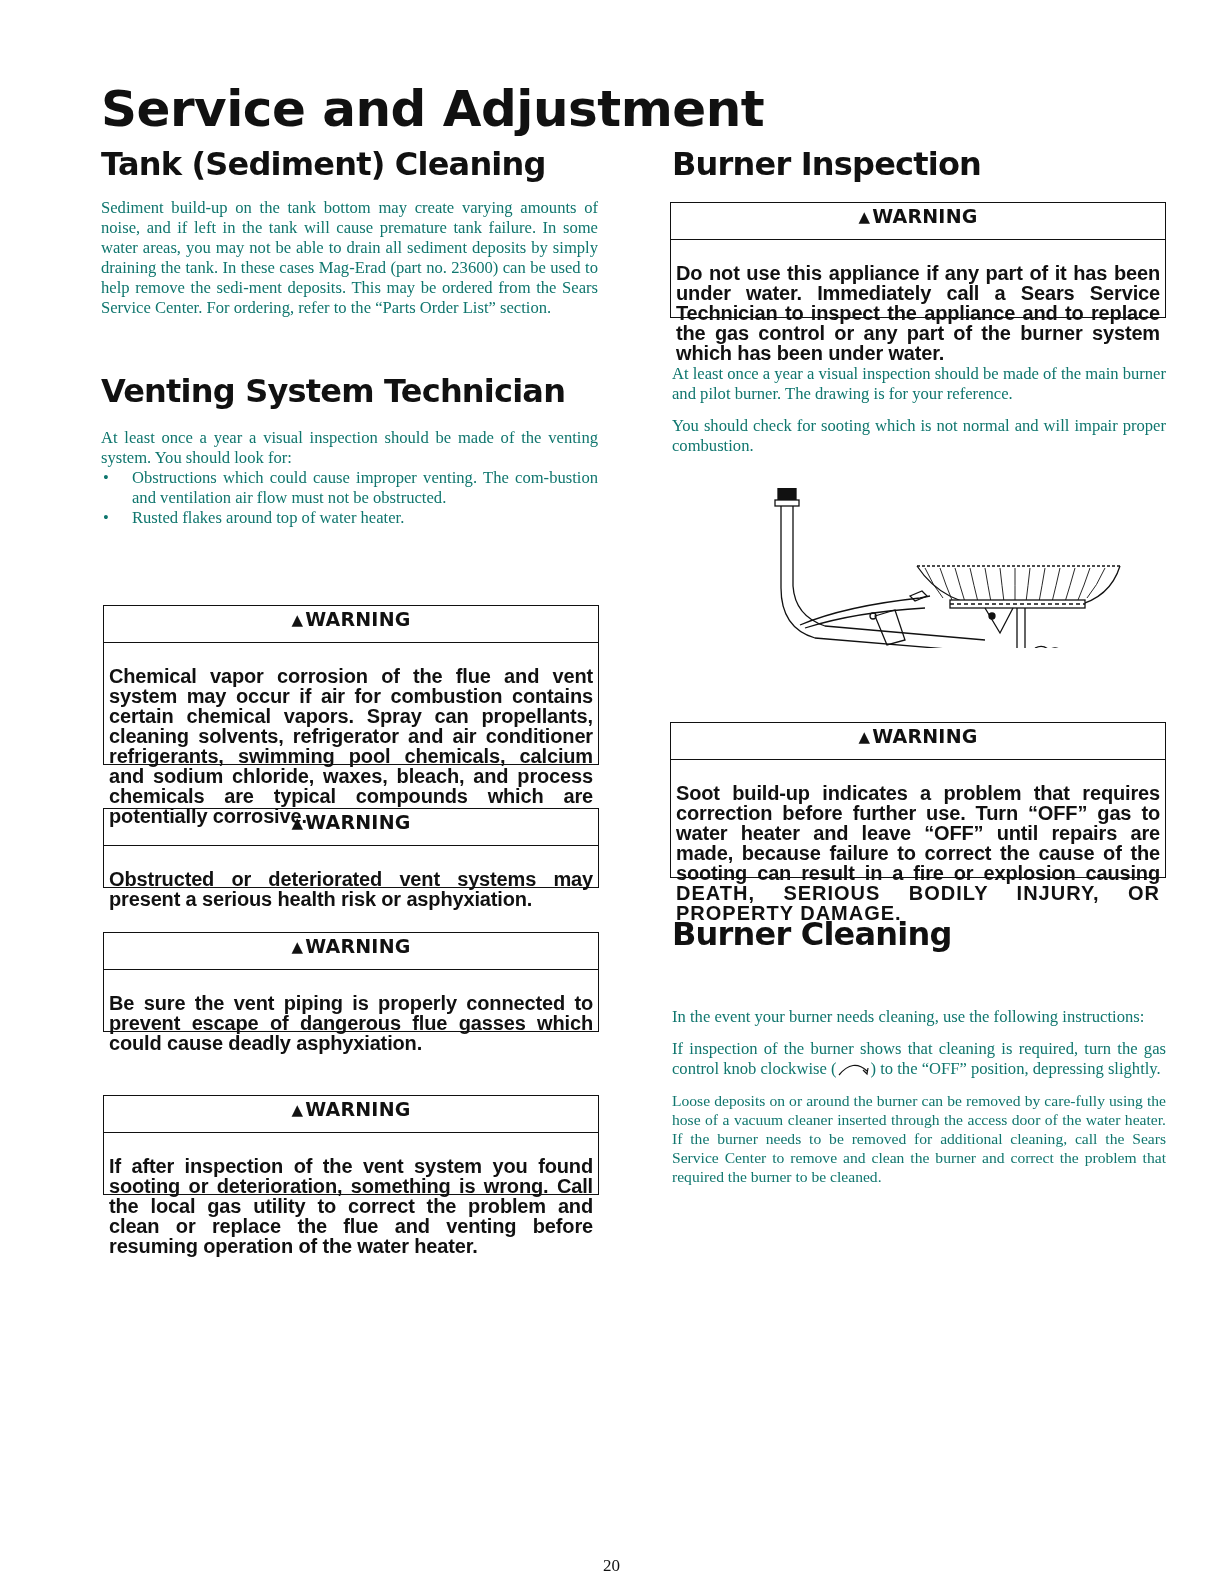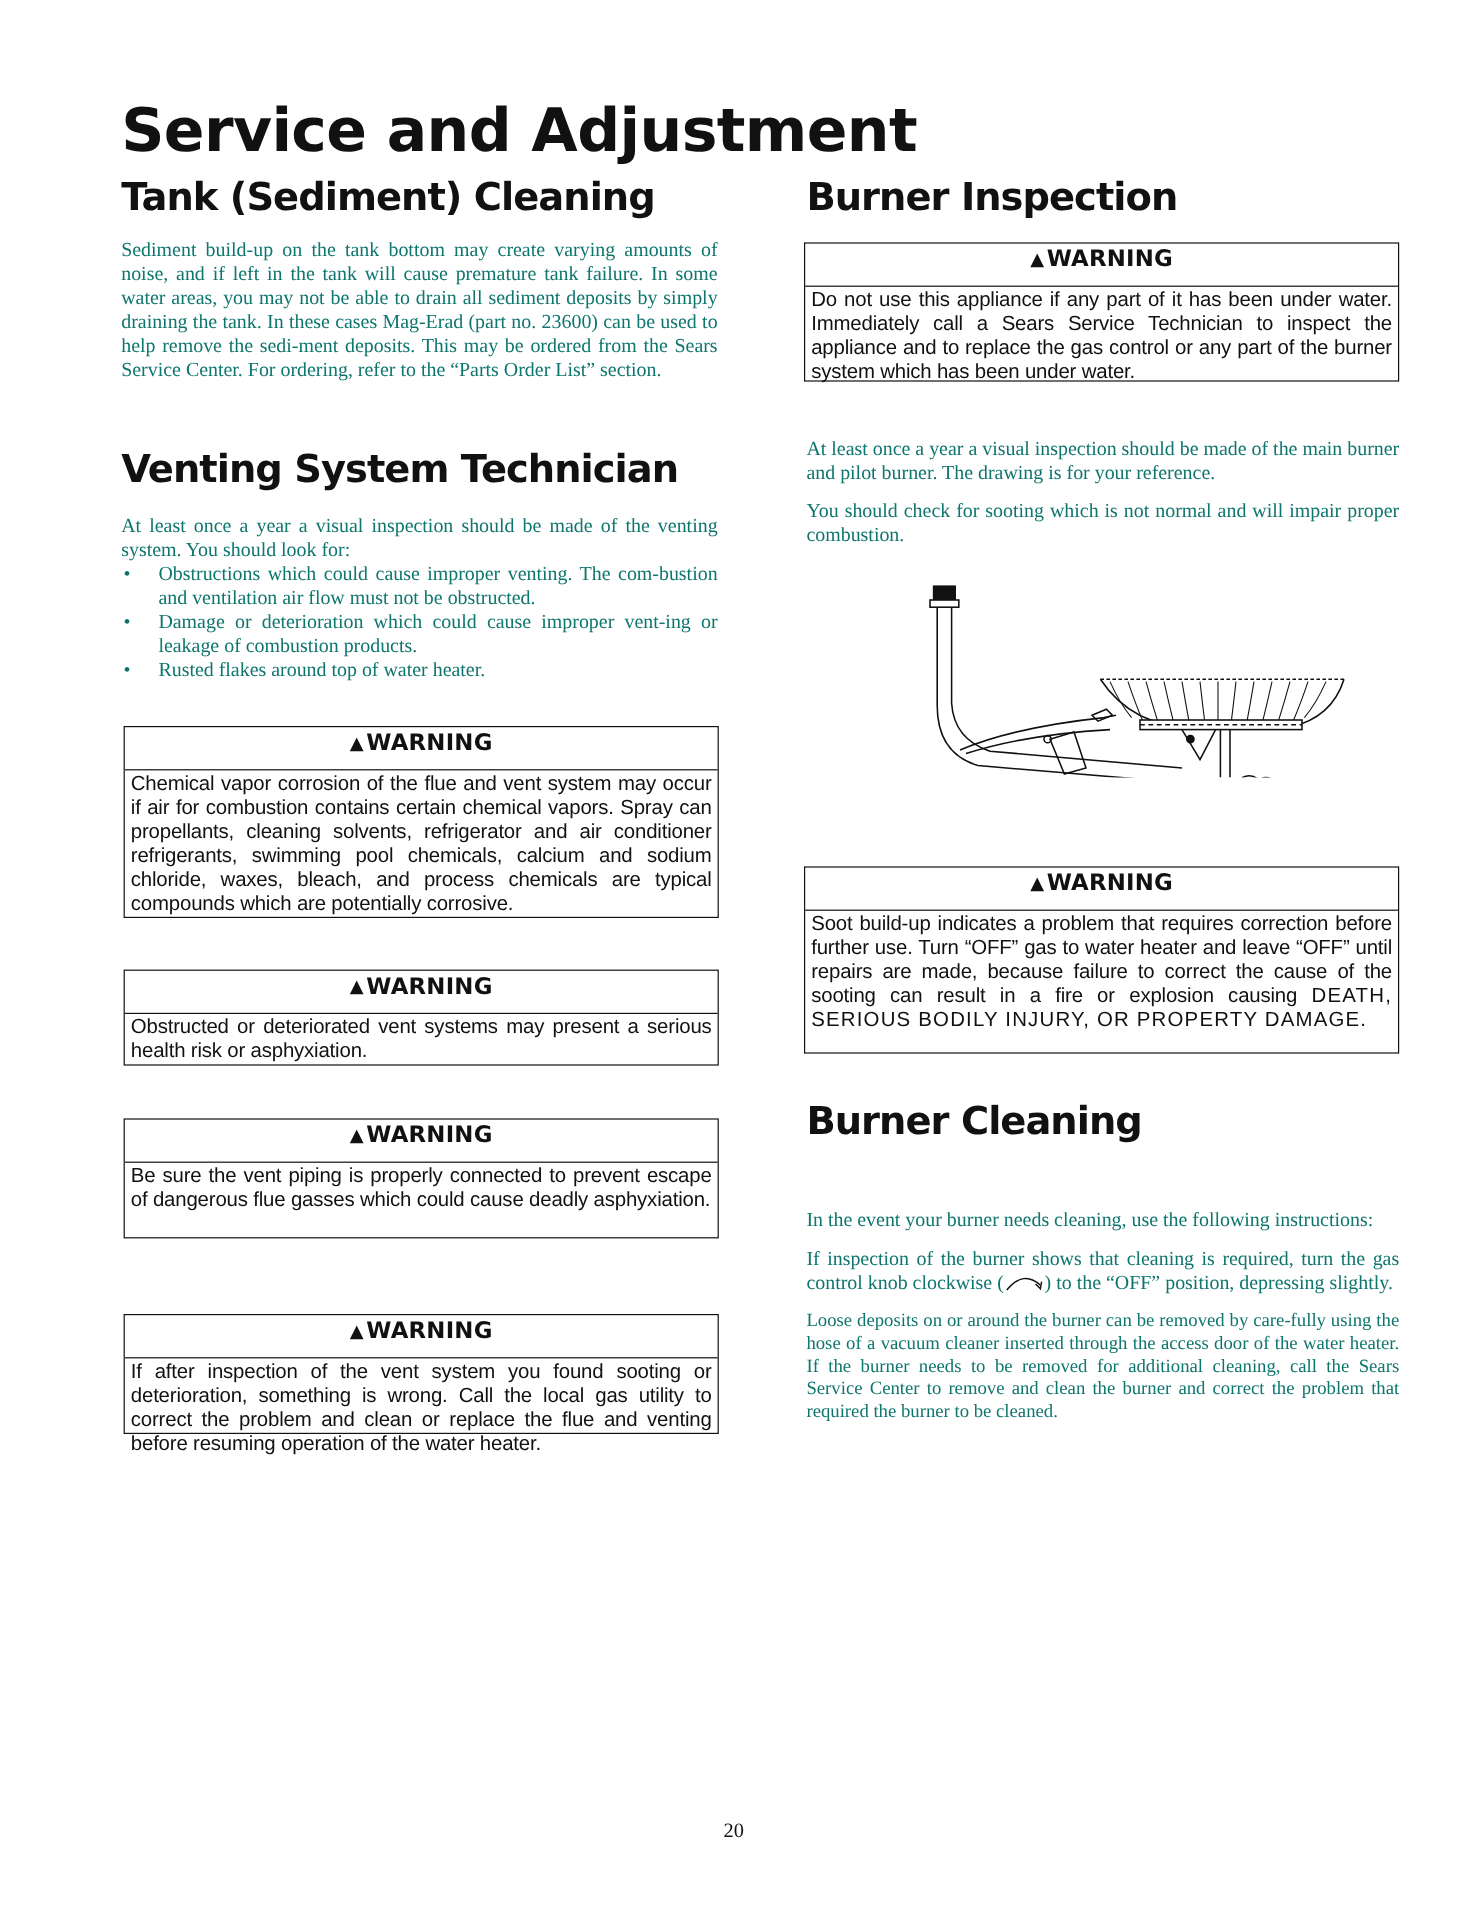--- a/index.html
+++ b/index.html
@@ -30,48 +30,47 @@
     position: absolute; border: 1.5px solid #111; box-sizing: border-box;
     font-family: "Liberation Sans", sans-serif;
   }
   .warn-head {
     text-align: center; font-weight: bold; font-size: 19px; line-height: 22px;
     padding: 2px 0 11px 0; border-bottom: 1.5px solid #111;
     font-family: "DejaVu Sans", sans-serif; letter-spacing: 0.2px;
   }
   .warn-head .tri { font-size: 15px; margin-right: 2px; vertical-align: 1px; }
   .warn-body {
-    font-weight: normal; font-size: 17px; line-height: 20px; padding: 1px 5px 2px 5px;
-    text-align: justify; text-align-last: left; letter-spacing: -0.15px;
+    font-weight: bold; font-size: 20px; line-height: 20px; padding: 1px 5px 2px 5px;
+    text-align: justify; text-align-last: left; letter-spacing: -0.15px; margin-top: 22px;
   }
   .warn-body .caps { letter-spacing: 1px; }
 
   .page-number {
-    position: absolute; left: 603px; top: 1516px; font-family: "Liberation Serif", serif;
+    position: absolute; left: 603px; top: 1556px; font-family: "Liberation Serif", serif;
     font-size: 17px;
   }
   .figure { position: absolute; left: 745px; top: 488px; width: 380px; height: 160px; }
   .knob-arrow { display: inline-block; width: 34px; height: 14px; vertical-align: -2px; }
 </style>
 </head>
 <body>
 
 <h1 class="page-title">Service and Adjustment</h1>
 
 <h2 class="h2" style="left:101px; top:148px;">Tank (Sediment) Cleaning</h2>
 <div class="body-text" style="left:101px; top:198px; width:497px;">
   <p>Sediment build-up on the tank bottom may create varying amounts of noise, and if left in the tank will cause premature tank failure. In some water areas, you may not be able to drain all sediment deposits by simply draining the tank. In these cases Mag-Erad (part no. 23600) can be used to help remove the sedi-ment deposits. This may be ordered from the Sears Service Center. For ordering, refer to the “Parts Order List” section.</p>
 </div>
 
 <h2 class="h2" style="left:101px; top:375px;">Venting System Technician</h2>
 <div class="body-text" style="left:101px; top:428px; width:497px;">
   <p>At least once a year a visual inspection should be made of the venting system. You should look for:</p>
   <ul class="bullets">
     <li>Obstructions which could cause improper venting. The com-bustion and ventilation air flow must not be obstructed.</li>
-    <li>Damage or deterioration which could cause improper vent-ing or leakage of combustion products.</li>
     <li>Rusted flakes around top of water heater.</li>
   </ul>
 </div>
 
 <div class="warn-box" style="left:103px; top:605px; width:496px; height:160px;">
   <div class="warn-head"><span class="tri">▲</span><span>WARNING</span></div>
   <div class="warn-body">Chemical vapor corrosion of the flue and vent system may occur if air for combustion contains certain chemical vapors. Spray can propellants, cleaning solvents, refrigerator and air conditioner refrigerants, swimming pool chemicals, calcium and sodium chloride, waxes, bleach, and process chemicals are typical compounds which are potentially corrosive.</div>
 </div>
 
 <div class="warn-box" style="left:103px; top:808px; width:496px; height:80px;">

